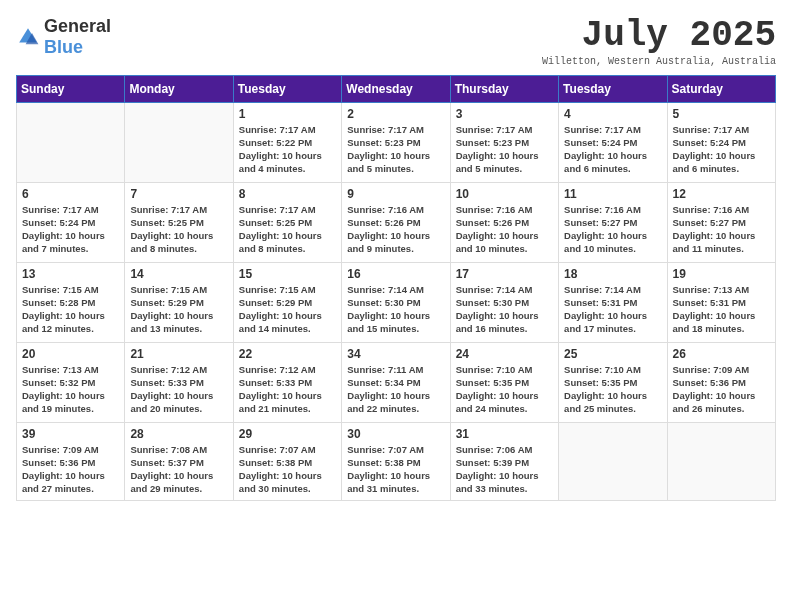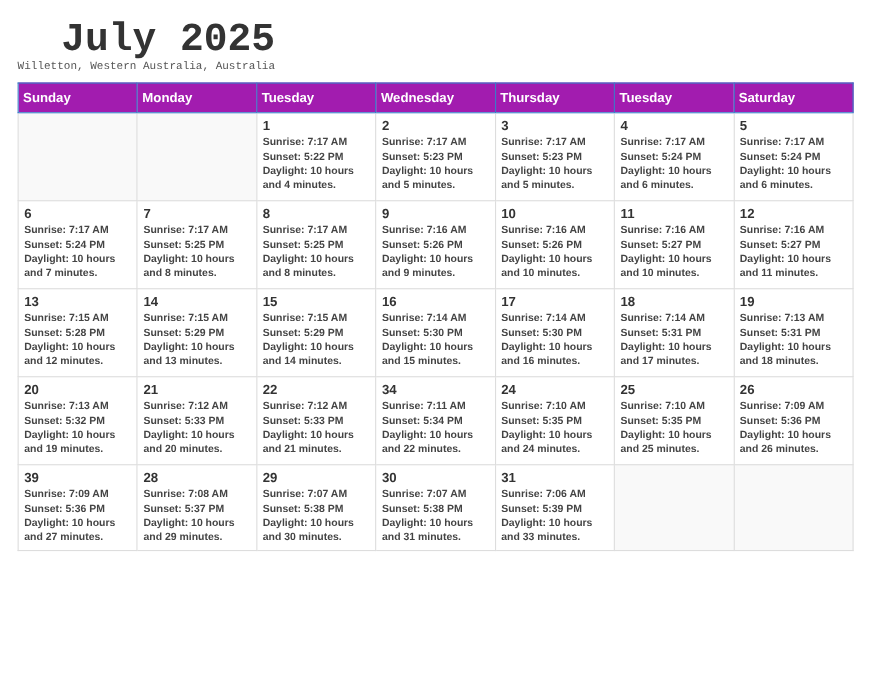--- a/index.html
+++ b/index.html
@@ -48,21 +48,21 @@
     .subtitle {
       font-size: 10px;
       color: #555;
     }
     .calendar {
       width: 100%;
       border-collapse: collapse;
       border: 1px solid #ccc;
     }
     .calendar th {
-      background-color: #a21caf;
+      background-color: #4c1d95;
       color: #fff;
       font-size: 12px;
       font-weight: bold;
       padding: 6px 4px;
       text-align: left;
       border: 1px solid #3a7bc8;
     }
     .calendar td {
       width: calc(100% / 7);
       vertical-align: top;
@@ -90,20 +90,30 @@
       font-weight: bold;
     }
     .calendar tr:last-child td {
       height: 70px;
     }
   </style>
 </head>
 <body>
 
 <div class="header">
+  <div class="logo">
+    <svg class="logo-icon" viewBox="0 0 30 30">
+      <polygon points="15,4 26,22 4,22" fill="#4a90d9"></polygon>
+      <polygon points="20,10 28,24 12,24" fill="#2255aa" opacity="0.7"></polygon>
+    </svg>
+    <div>
+      <span class="logo-text-general">General</span><br>
+      <span class="logo-text-blue">Blue</span>
+    </div>
+  </div>
   <div class="title-area">
     <div class="month-title">July 2025</div>
     <div class="subtitle">Willetton, Western Australia, Australia</div>
   </div>
 </div>
 
 <table class="calendar">
   <thead>
     <tr>
     <th>Sunday</th>

